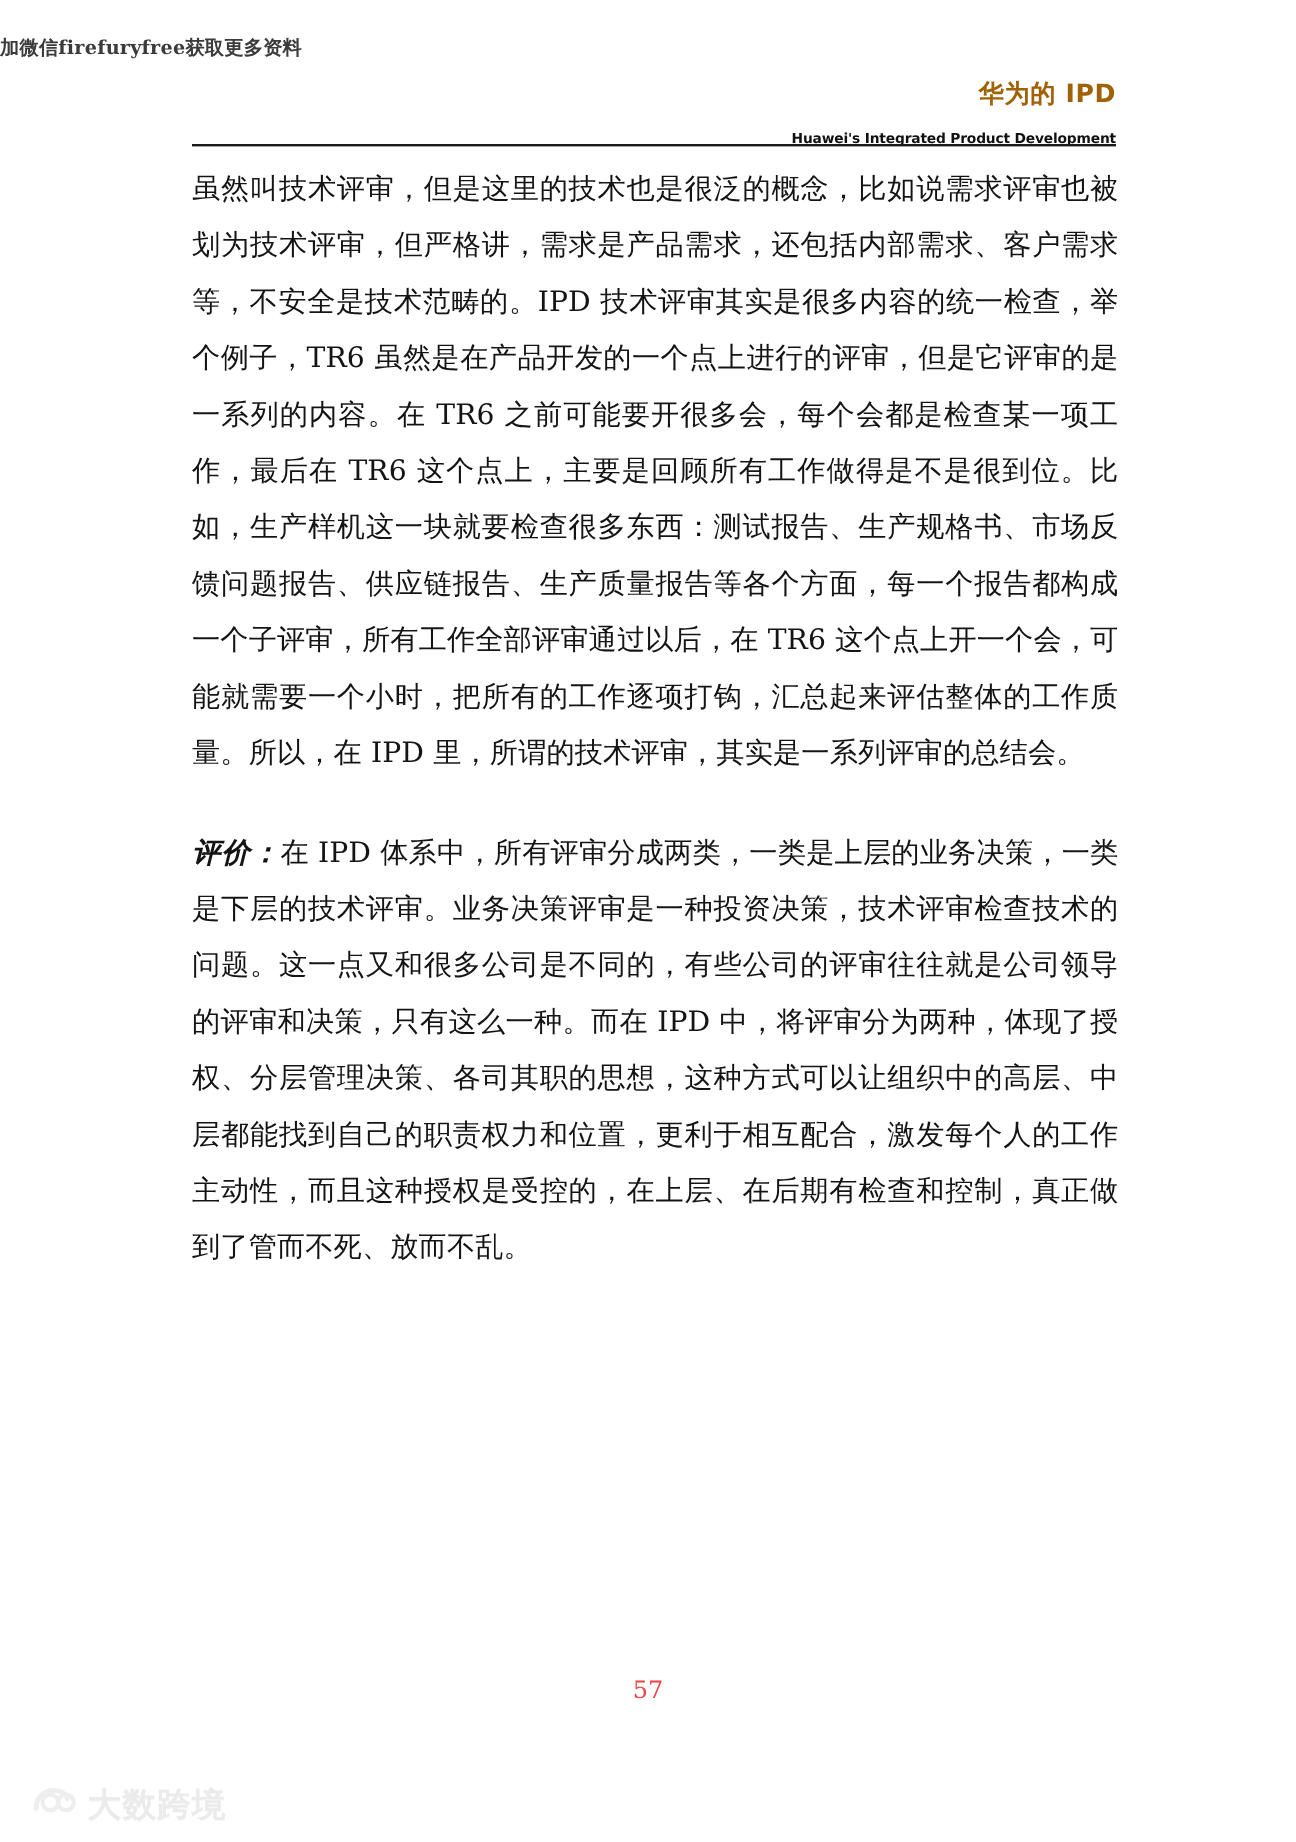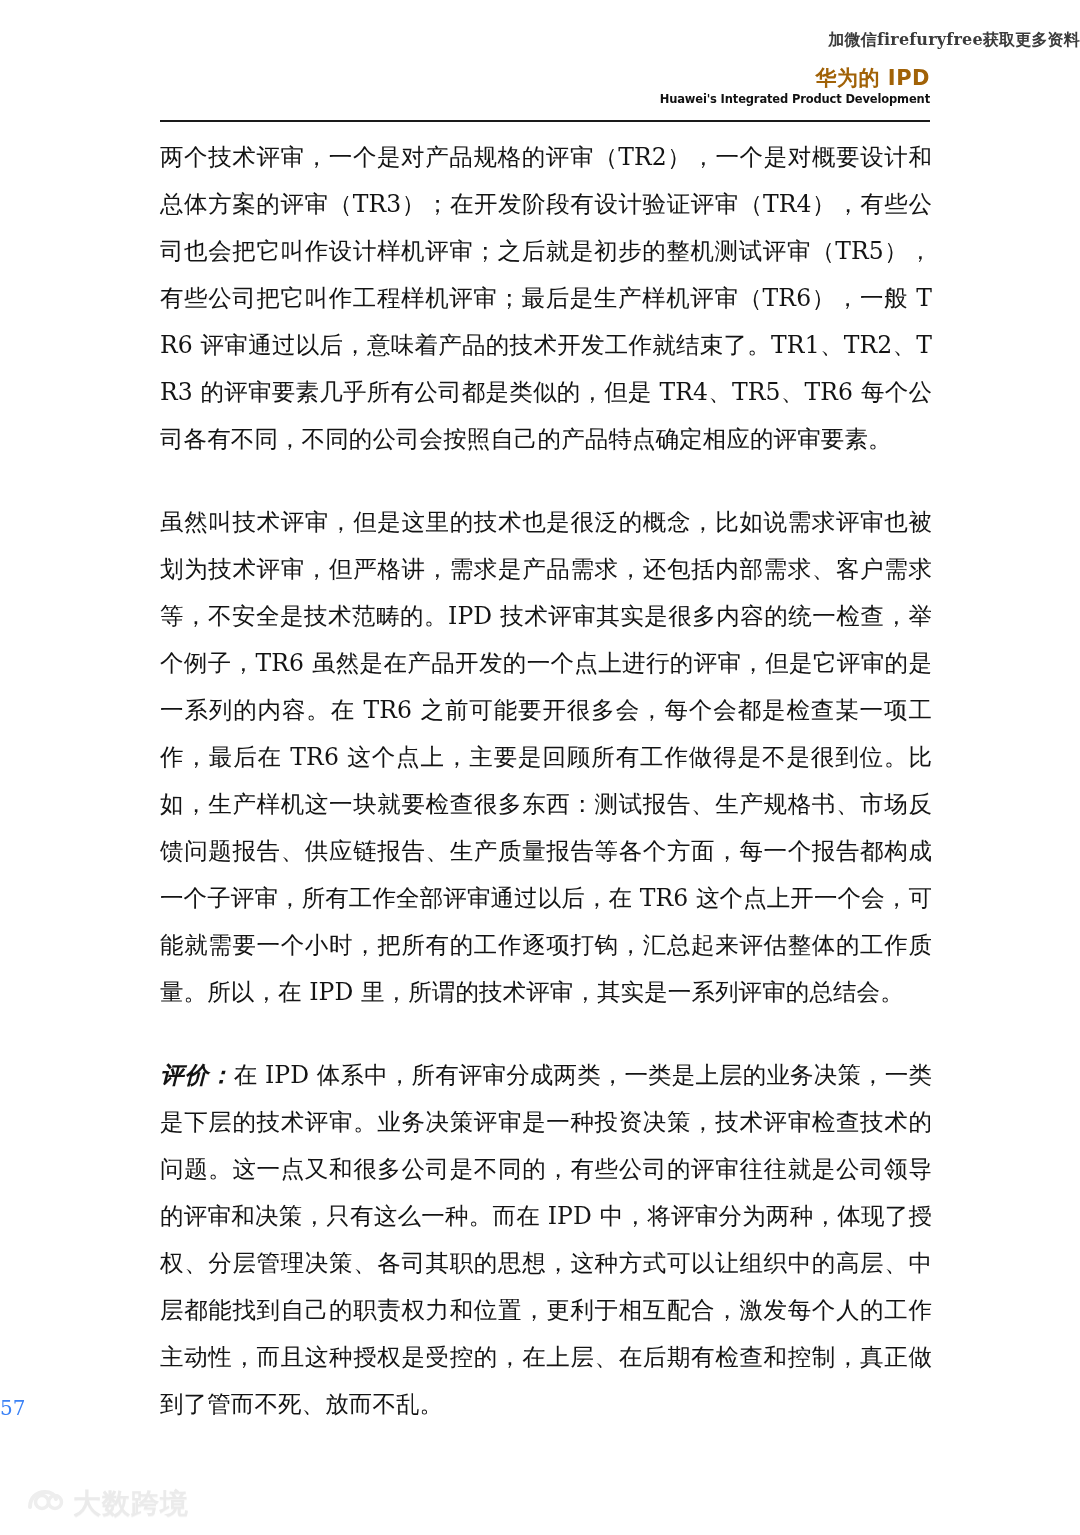--- a/index.html
+++ b/index.html
@@ -19,21 +19,21 @@
     overflow: hidden;
     box-sizing: border-box;
   }
 
   
   .top-watermark {
     position: absolute;
     top: 30px;
     left: 0;
     width: 1080px;
-    text-align: right;
+    text-align: left;
     font-family: "DejaVu Serif", "Liberation Serif", serif;
     font-size: 16px;
     font-weight: 700;
     color: #3b3b3b;
     letter-spacing: 0.2px;
     white-space: nowrap;
   }
 
   
   .header {
@@ -76,21 +76,21 @@
     font-family: "DejaVu Sans", "Liberation Sans", sans-serif;
     font-size: 21px;
     font-weight: 700;
     color: #a16207;
     letter-spacing: 0.5px;
     line-height: 1.15;
     white-space: nowrap;
   }
   .brand-en {
     display: block;
-    margin-top: 2px;
+    margin-top: 18px;
     font-family: "DejaVu Sans", "Liberation Sans", sans-serif;
     font-size: 11.5px;
     font-weight: 700;
     color: #111111;
     letter-spacing: -0.15px;
     white-space: nowrap;
   }
   .header-rule {
     position: absolute;
     top: 120px;
@@ -125,24 +125,24 @@
     font-style: italic;
     letter-spacing: 1px;
   }
 
   
   .page-number {
     position: absolute;
     top: 1396px;
     left: 0;
     width: 1080px;
-    text-align: left;
+    text-align: center;
     font-family: "DejaVu Serif", "Liberation Serif", serif;
     font-size: 20px;
-    color: #3b82f6;
+    color: #ef4444;
   }
 
   .footer-watermark {
     position: absolute;
     left: 26px;
     bottom: 12px;
     display: flex;
     align-items: center;
     gap: 7px;
     opacity: 1;
@@ -171,21 +171,20 @@
     <div class="header-right">
       <span class="brand-cn">华为的 IPD</span>
       <span class="brand-en">Huawei's Integrated Product Development</span>
     </div>
   </div>
 
   <div class="header-rule"></div>
 
   <div class="content">
 
-    <p class="para">两个技术评审，一个是对产品规格的评审（TR2），一个是对概要设计和总体方案的评审（TR3）；在开发阶段有设计验证评审（TR4），有些公司也会把它叫作设计样机评审；之后就是初步的整机测试评审（TR5），有些公司把它叫作工程样机评审；最后是生产样机评审（TR6），一般 TR6 评审通过以后，意味着产品的技术开发工作就结束了。TR1、TR2、TR3 的评审要素几乎所有公司都是类似的，但是 TR4、TR5、TR6 每个公司各有不同，不同的公司会按照自己的产品特点确定相应的评审要素。</p>
 
     <p class="para">虽然叫技术评审，但是这里的技术也是很泛的概念，比如说需求评审也被划为技术评审，但严格讲，需求是产品需求，还包括内部需求、客户需求等，不安全是技术范畴的。IPD 技术评审其实是很多内容的统一检查，举个例子，TR6 虽然是在产品开发的一个点上进行的评审，但是它评审的是一系列的内容。在 TR6 之前可能要开很多会，每个会都是检查某一项工作，最后在 TR6 这个点上，主要是回顾所有工作做得是不是很到位。比如，生产样机这一块就要检查很多东西：测试报告、生产规格书、市场反馈问题报告、供应链报告、生产质量报告等各个方面，每一个报告都构成一个子评审，所有工作全部评审通过以后，在 TR6 这个点上开一个会，可能就需要一个小时，把所有的工作逐项打钩，汇总起来评估整体的工作质量。所以，在 IPD 里，所谓的技术评审，其实是一系列评审的总结会。</p>
 
     <p class="para para-eval">
       <span class="lead">评价：</span><span>在 IPD 体系中，所有评审分成两类，一类是上层的业务决策，一类是下层的技术评审。业务决策评审是一种投资决策，技术评审检查技术的问题。这一点又和很多公司是不同的，有些公司的评审往往就是公司领导的评审和决策，只有这么一种。而在 IPD 中，将评审分为两种，体现了授权、分层管理决策、各司其职的思想，这种方式可以让组织中的高层、中层都能找到自己的职责权力和位置，更利于相互配合，激发每个人的工作主动性，而且这种授权是受控的，在上层、在后期有检查和控制，真正做到了管而不死、放而不乱。</span>
     </p>
 
   </div>
 
   <div class="page-number">57</div>

